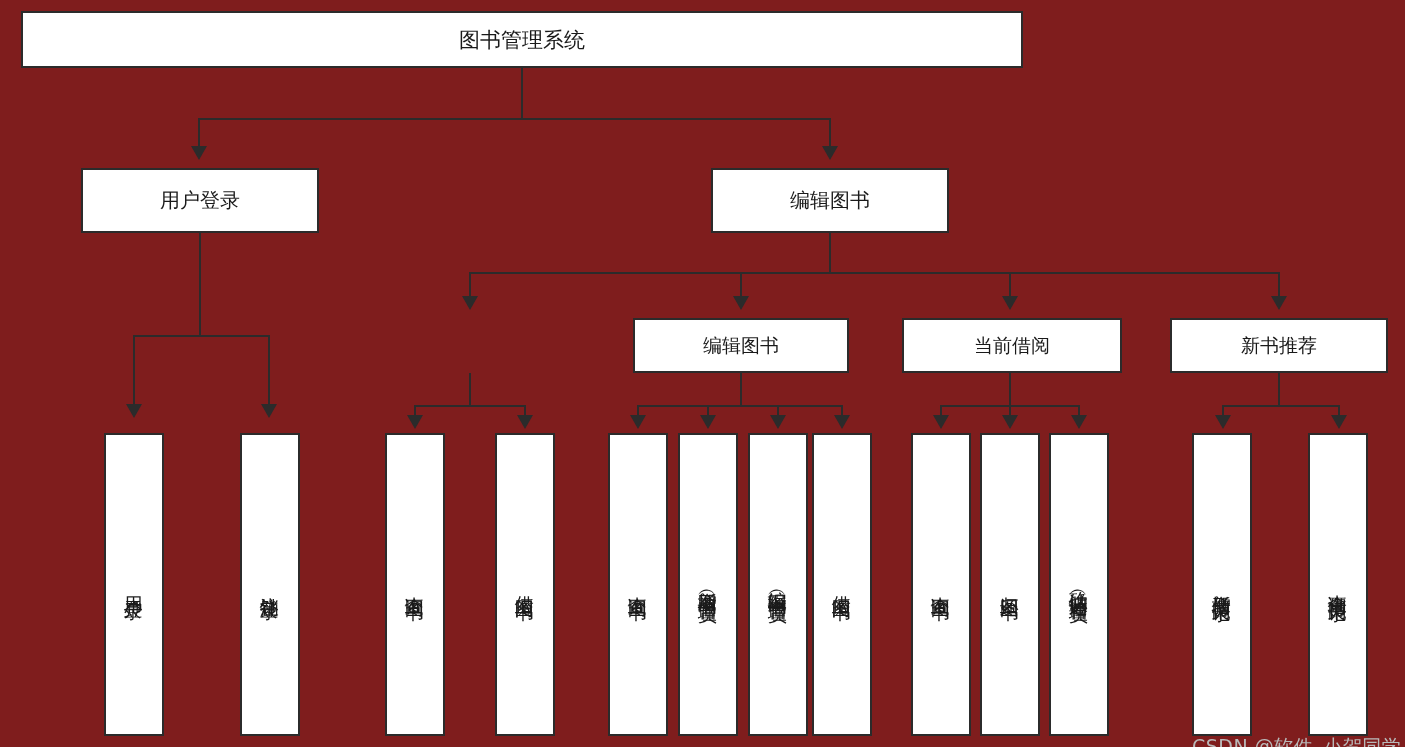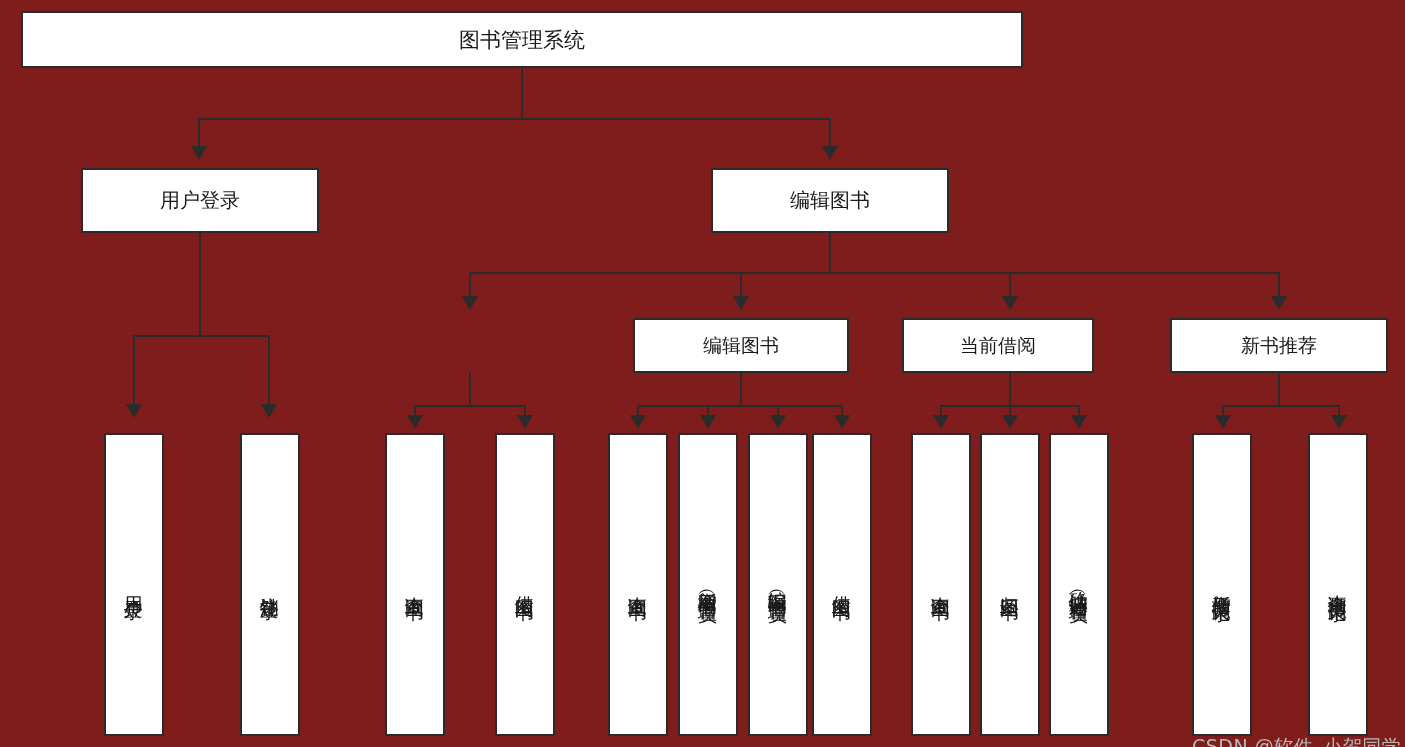--- a/index.html
+++ b/index.html
@@ -126,21 +126,21 @@
 
   <div class="edge vline" style="left:1009px; top:272px; width:2px; height:26px;"></div>
   <div class="arrow" style="left:1002px; top:296px;"></div>
 
   <div class="edge vline" style="left:1278px; top:272px; width:2px; height:26px;"></div>
   <div class="arrow" style="left:1271px; top:296px;"></div>
 
   <div class="node l2" style="left:633px; top:318px; width:216px; height:55px;">
     <span>编辑图书</span>
   </div>
-  <div class="node l2" style="left:902px; top:318px; width:192px; height:55px;">
+  <div class="node l2" style="left:902px; top:318px; width:220px; height:55px;">
     <span>当前借阅</span>
   </div>
   <div class="node l2" style="left:1170px; top:318px; width:218px; height:55px;">
     <span>新书推荐</span>
   </div>
 
   <div class="edge vline" style="left:469px; top:373px; width:2px; height:33px;"></div>
   <div class="edge hline" style="left:414px; top:405px; width:112px; height:2px;"></div>
   <div class="edge vline" style="left:414px; top:405px; width:2px; height:12px;"></div>
   <div class="arrow" style="left:407px; top:415px;"></div>

